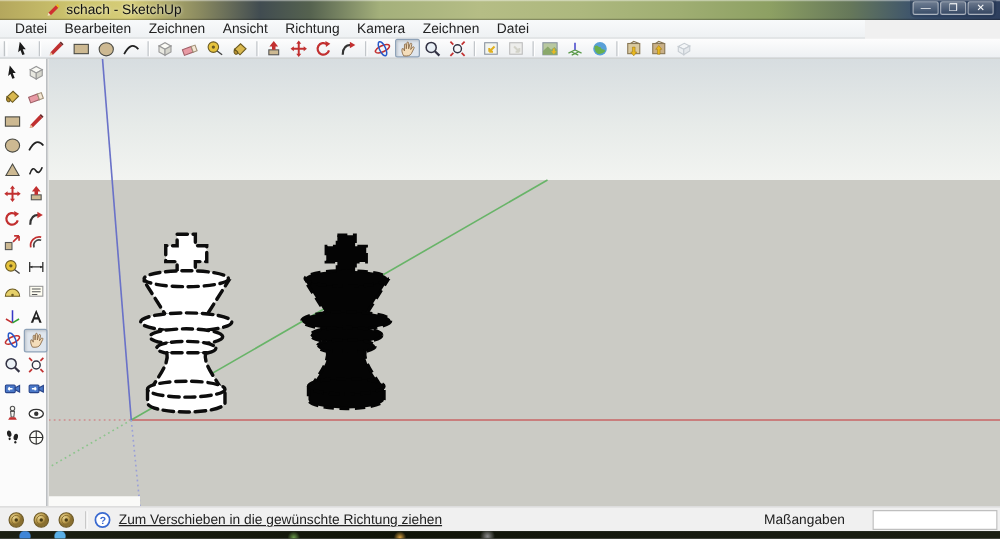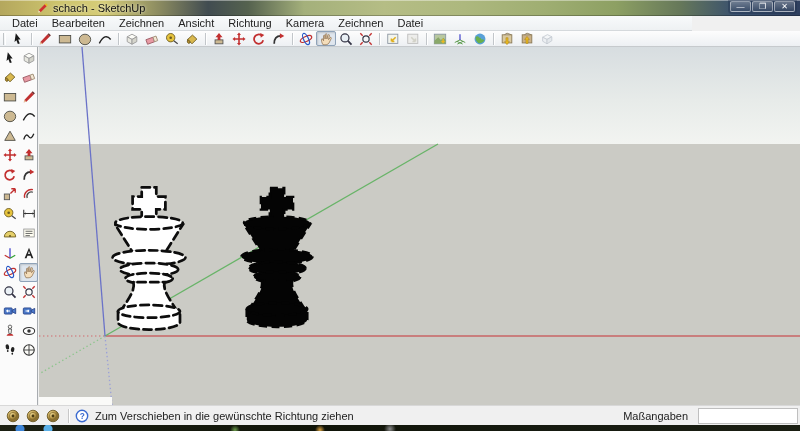--- a/index.html
+++ b/index.html
@@ -48,23 +48,23 @@
 
   .king-white{color:#ffffff;fill:#ffffff;stroke:#0d0d0d;stroke-width:3;stroke-dasharray:9 5;stroke-linecap:round;}
   .king-black{color:#040404;fill:#040404;stroke:#040404;stroke-width:3;stroke-dasharray:9 5;}
 
   
   .statusbar{position:absolute;left:0;top:405px;width:800px;height:20px;background:#f0f0f0;border-top:1px solid #d8d8d8;
     display:flex;align-items:center;font-size:11px;color:#222;}
   .coin{width:14px;height:14px;margin-left:6px;}
   .ssep{width:1px;height:14px;background:#c8c8c8;margin:0 6px 0 8px;box-shadow:1px 0 0 #fff;}
   .helpq{width:14px;height:14px;margin-right:6px;}
-  .smsg{white-space:nowrap;}
+  .smsg{white-space:nowrap;text-decoration:underline;}
   .sright{margin-left:auto;display:flex;align-items:center;}
-  .mlabel{margin-right:10px;text-align:center;}
+  .mlabel{margin-right:22px;text-align:center;}
   .mbox{width:100px;height:16px;border:1px solid #bfbfbf;background:#fff;font-size:11px;padding:0 3px;margin-right:2px;}
 
   
   .taskbar{position:absolute;left:0;top:425px;width:800px;height:6px;background:#12150e;
     background-image:
       radial-gradient(circle at 20px 4px,#3f86d8 0,#3f86d8 4px,transparent 5px),
       radial-gradient(circle at 48px 4px,#5ab0e8 0,#5ab0e8 4px,transparent 5px),
       radial-gradient(circle at 235px 5px,#6a9a4a 0,transparent 5px),
       radial-gradient(circle at 320px 5px,#d8a040 0,transparent 5px),
       radial-gradient(circle at 390px 4px,#8a8a8a 0,transparent 6px),

